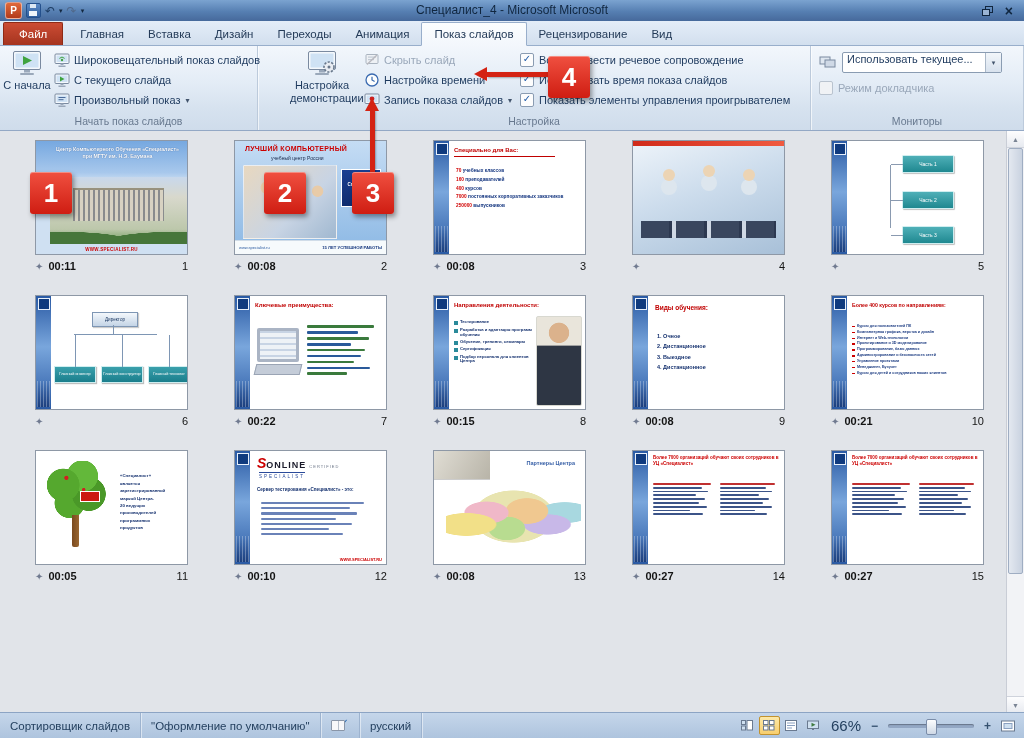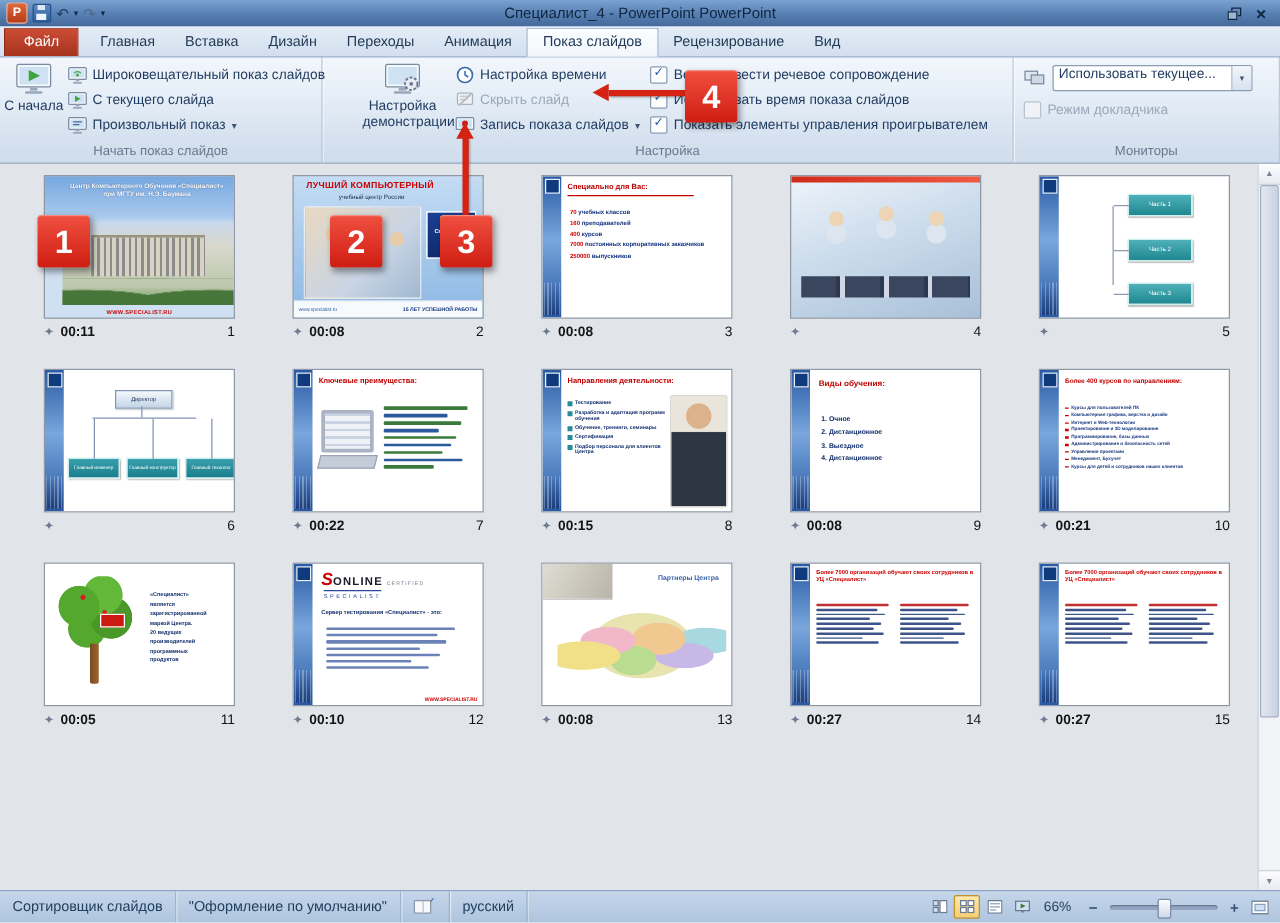--- a/index.html
+++ b/index.html
@@ -189,21 +189,21 @@
   
   .statusbar{position:absolute;bottom:0;left:0;right:0;height:25px;background:linear-gradient(#c5d6ea,#aec4de);border-top:1px solid #8ca4c4;display:flex;align-items:center;font-size:11.5px;color:#24405f;z-index:5;}
   .scell{padding:0 10px;height:100%;display:flex;align-items:center;gap:4px;border-right:1px solid #9db3cf;box-shadow:1px 0 0 rgba(255,255,255,.5);white-space:nowrap;}
   .book{position:relative;width:12px;height:9px;background:#f8f8fa;border:1px solid #8a96a8;border-radius:1px;}
   .book::before{content:"";position:absolute;left:50%;top:0;bottom:0;width:1px;background:#b8c0cc;}
   .bcheck{color:#2a6ab0;font-size:10px;font-weight:bold;margin-left:-8px;margin-top:-6px;}
   .sright{margin-left:auto;display:flex;align-items:center;gap:7px;padding-right:9px;}
   .vbtns{display:flex;gap:1px;}
   .vbtn{width:19px;height:17px;display:flex;align-items:center;justify-content:center;border:1px solid transparent;border-radius:2px;}
   .vbtn.active{background:linear-gradient(#fde9a8,#f7ce6e);border-color:#c2922e;}
-  .zlabel{font-size:11px;min-width:26px;}
+  .zlabel{font-size:15px;min-width:26px;text-align:right;}
   .zbtn{width:13px;text-align:center;font-size:12px;font-weight:bold;color:#35516f;line-height:1;}
   .ztrack{width:86px;height:4px;background:#93a7c4;border-radius:2px;position:relative;box-shadow:inset 0 1px 1px rgba(0,0,0,.3);}
   .ztick{position:absolute;left:50%;top:-3px;width:1px;height:10px;background:#7a8ca8;}
   .zthumb{position:absolute;left:38px;top:-5px;width:9px;height:14px;background:linear-gradient(#fcfdfe,#cfd9e6);border:1px solid #7a8ca8;border-radius:2px;}
 
   
   .marker{position:absolute;width:42px;height:42px;background:linear-gradient(#f05040,#cf1d12);border-radius:3px;box-shadow:2px 3px 5px rgba(0,0,0,.4),inset 0 1px 0 rgba(255,255,255,.35);color:#fff;font-size:26px;font-weight:bold;display:flex;align-items:center;justify-content:center;z-index:10;}
   .m1{left:30px;top:172px;} .m2{left:264px;top:172px;} .m3{left:352px;top:172px;} .m4{left:548px;top:56px;}
   .a3-line{position:absolute;left:370px;top:110px;width:5px;height:64px;background:#d42313;box-shadow:1px 1px 2px rgba(0,0,0,.3);z-index:9;}
   .a3-head{position:absolute;left:365px;top:98px;width:0;height:0;border-left:7px solid transparent;border-right:7px solid transparent;border-bottom:13px solid #d42313;z-index:9;}
@@ -217,21 +217,21 @@
 
   <div class="titlebar">
     <div class="qat">
       <span class="pp-logo">P</span>
       <span class="floppy"></span>
       <span class="qglyph">↶</span>
       <span class="qcaret">▾</span>
       <span class="qglyph dim">↷</span>
       <span class="qcaret">▾</span>
     </div>
-    <div class="title">Специалист_4  -  PowerPoint PowerPoint</div>
+    <div class="title">Специалист_4  -  Microsoft Microsoft</div>
     <div class="winbtns">
       <span class="wres"></span>
       <span class="wclose">×</span>
     </div>
   </div>
 
   <div class="tabs">
     <div class="tab file">Файл</div>
     <div class="tab">Главная</div>
     <div class="tab">Вставка</div>
@@ -299,35 +299,35 @@
             <rect x="1.5" y="1.5" width="27" height="18" rx="1.5" fill="#f4f8fc" stroke="#7a8aa0"></rect>
             <rect x="3.5" y="3.5" width="23" height="14" fill="#cfe2f4"></rect>
             <rect x="12" y="20" width="6" height="2.5" fill="#9aa8ba"></rect>
             <rect x="8" y="23" width="14" height="2" rx="1" fill="#9aa8ba"></rect>
             <circle cx="22" cy="17" r="5" fill="#e8ecf2" stroke="#68788c" stroke-width="1.6" stroke-dasharray="2.2 1.4"></circle>
             <circle cx="22" cy="17" r="1.5" fill="#68788c"></circle>
           </svg>
         <span class="blabel">Настройка демонстрации</span>
       </div>
       <div class="stack">
-        <div class="sbtn">
-          <svg class="sicon" viewBox="0 0 16 16">
-              <circle cx="8" cy="8" r="6" fill="#fdfefe" stroke="#3a6ab0" stroke-width="1.3"></circle>
-              <path d="M8 4.8 L8 8 L10.6 9.6" stroke="#3a6ab0" stroke-width="1.2" fill="none"></path>
-            </svg>
-          <span>Настройка времени</span>
-        </div>
         <div class="sbtn disabled">
           <svg class="sicon" viewBox="0 0 16 16">
               <rect x="2" y="2.5" width="12" height="9" rx="1" fill="#eef1f5" stroke="#aab4c0"></rect>
               <rect x="4" y="4.5" width="8" height="1.2" fill="#c2cad4"></rect>
               <rect x="4" y="7" width="6" height="1.2" fill="#c2cad4"></rect>
               <line x1="3" y1="12.5" x2="13" y2="3" stroke="#b9b9bf" stroke-width="1.4"></line>
             </svg>
           <span>Скрыть слайд</span>
+        </div>
+        <div class="sbtn">
+          <svg class="sicon" viewBox="0 0 16 16">
+              <circle cx="8" cy="8" r="6" fill="#fdfefe" stroke="#3a6ab0" stroke-width="1.3"></circle>
+              <path d="M8 4.8 L8 8 L10.6 9.6" stroke="#3a6ab0" stroke-width="1.2" fill="none"></path>
+            </svg>
+          <span>Настройка времени</span>
         </div>
         <div class="sbtn">
           <svg class="sicon" viewBox="0 0 16 16">
               <rect x="1" y="2" width="14" height="9.5" rx="1" fill="#f4f8fc" stroke="#7a8aa0"></rect>
               <rect x="2.5" y="3.5" width="11" height="6.5" fill="#cfe2f4"></rect>
               <rect x="6.5" y="11.5" width="3" height="1.5" fill="#9aa8ba"></rect>
               <rect x="4.5" y="13.5" width="7" height="1.5" fill="#9aa8ba"></rect>
               <circle cx="8" cy="6.8" r="2.4" fill="#cc2020"></circle>
             </svg>
           <span>Запись показа слайдов</span>

